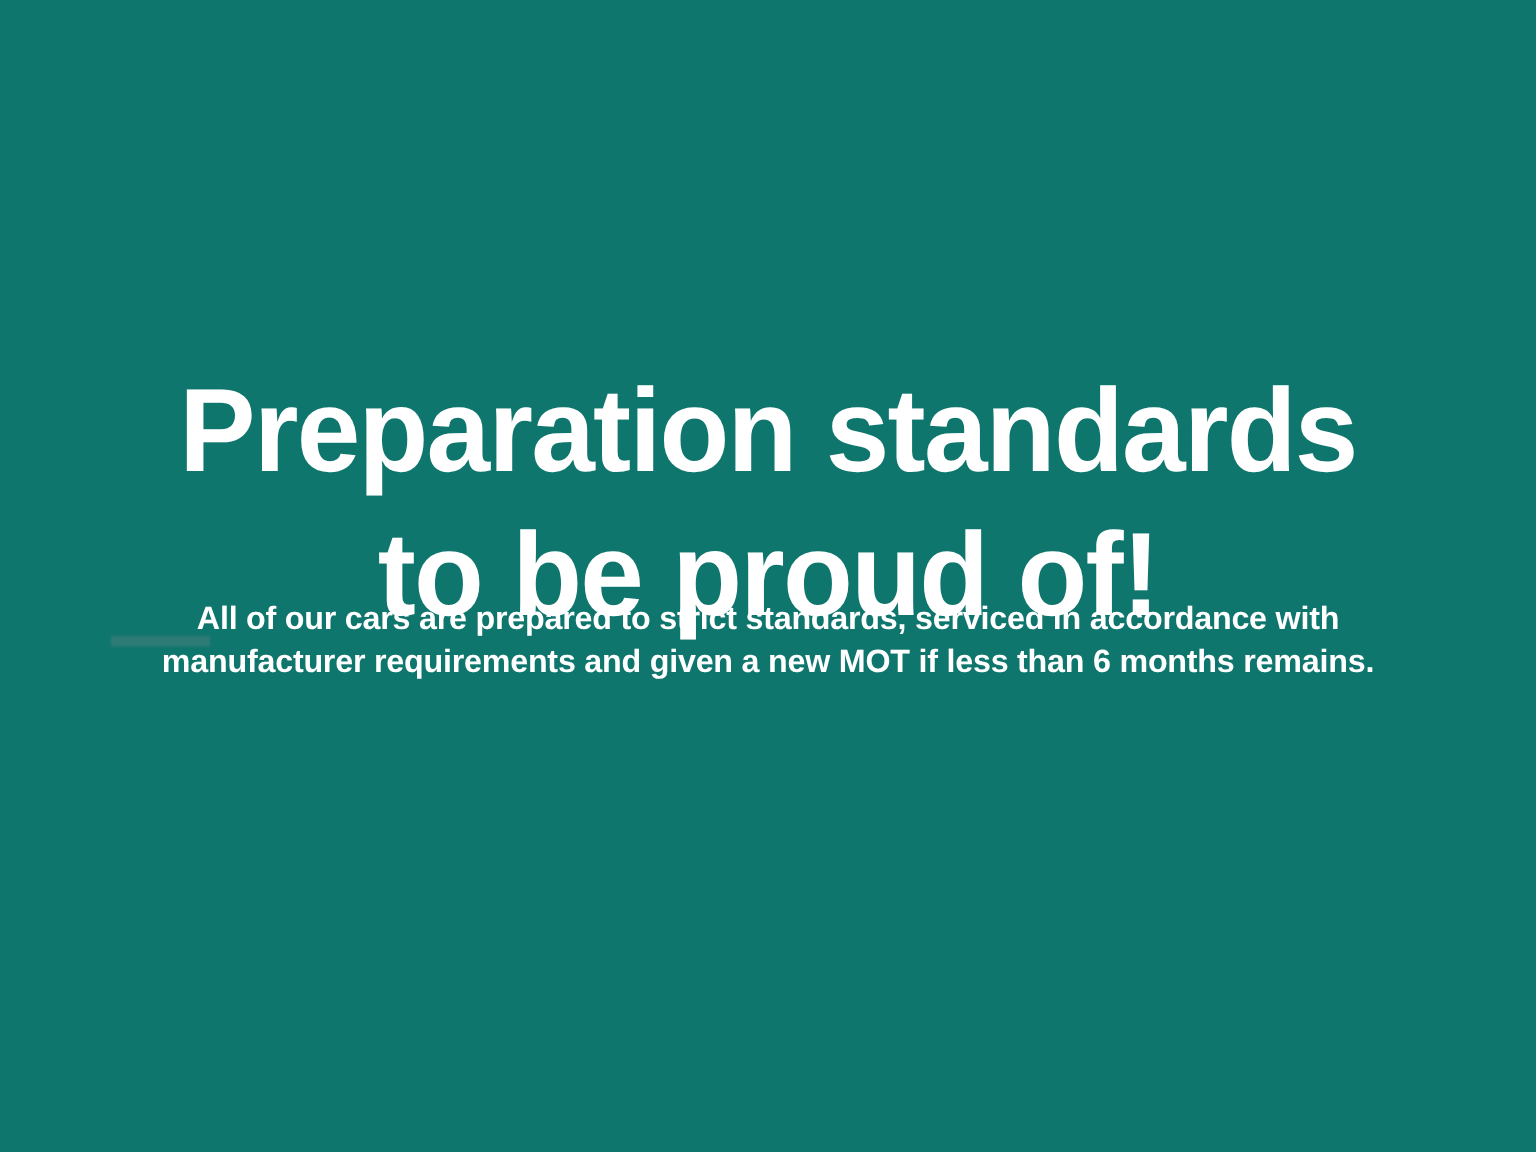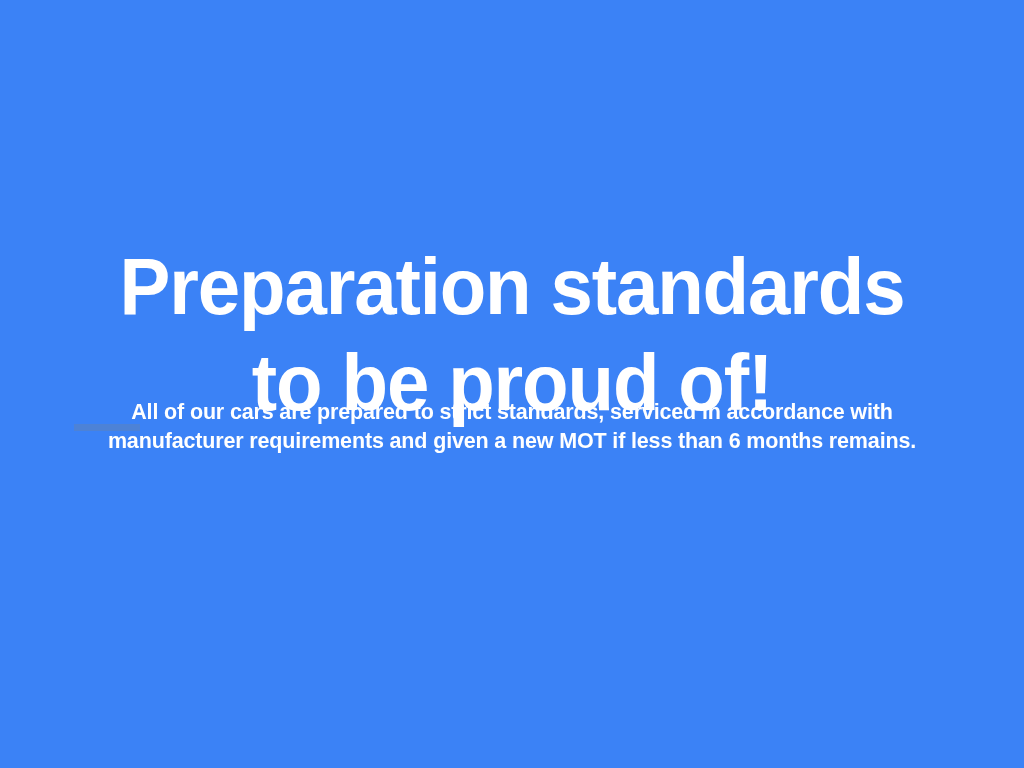--- a/index.html
+++ b/index.html
@@ -12,21 +12,21 @@
     height: 768px;
     overflow: hidden;
     font-family: "Liberation Sans", sans-serif;
     background: #1f5e9c;
   }
 
   .slide {
     position: relative;
     width: 1024px;
     height: 768px;
-    background: #3b82f6;
+    background: #0f766e;
     box-sizing: border-box;
     display: block;
   }
 
   .content {
     position: absolute;
     left: 0;
     top: 0;
     width: 1024px;
     text-align: center;

